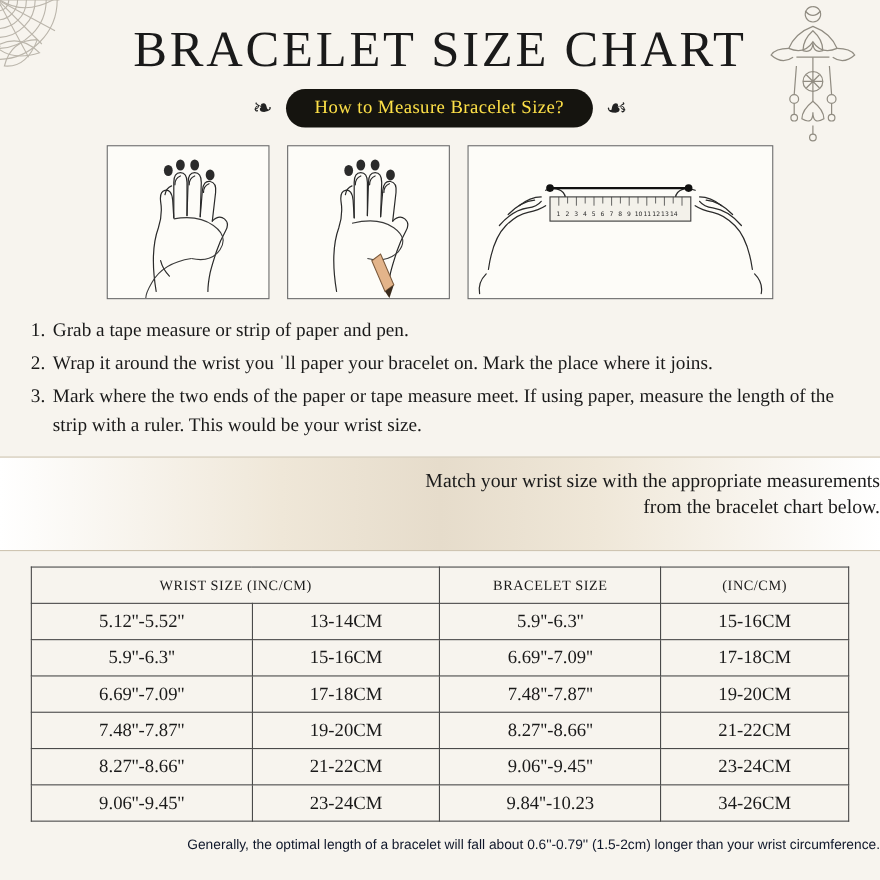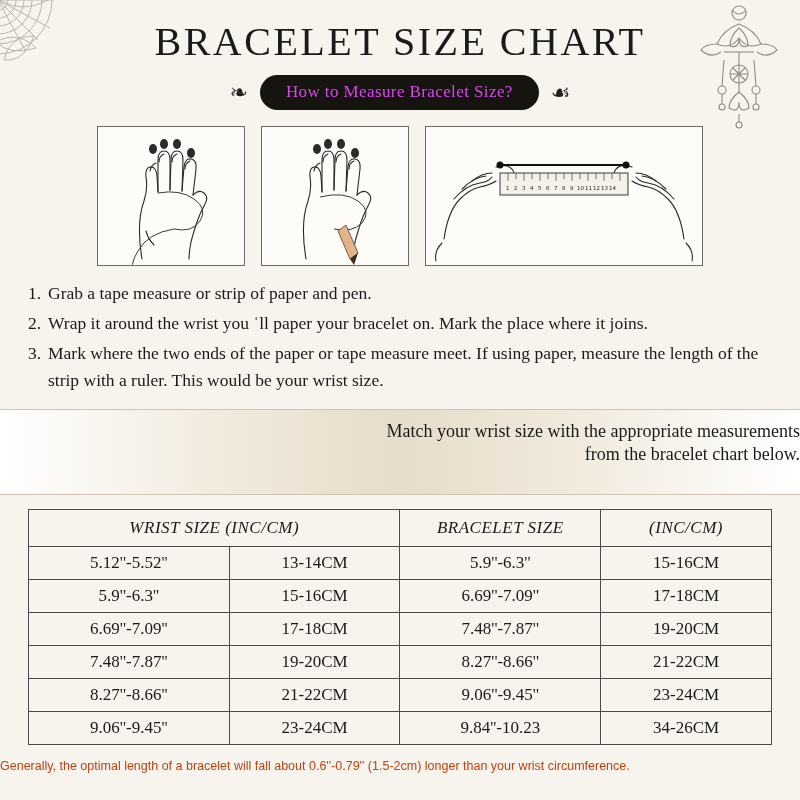--- a/index.html
+++ b/index.html
@@ -38,21 +38,21 @@
     top: 0px;
     width: 110px;
     height: 130px;
     opacity: 0.75;
     pointer-events: none;
   }
 
   
   .title {
     text-align: center;
-    font-size: 40px;
+    font-size: 46px;
     letter-spacing: 2.5px;
     font-weight: 400;
     padding-top: 18px;
     font-family: "Liberation Serif", serif;
   }
 
   
   .subtitle-row {
     display: flex;
     align-items: center;
@@ -61,21 +61,21 @@
     gap: 12px;
   }
   .flourish {
     font-size: 22px;
     color: #222;
     font-family: "DejaVu Sans", sans-serif;
     line-height: 1;
   }
   .pill {
     background: #15140f;
-    color: #d946ef;
+    color: #fde047;
     border-radius: 18px;
     padding: 7px 26px 8px 26px;
     font-size: 17px;
     letter-spacing: 0.4px;
     font-family: "Liberation Serif", serif;
   }
 
   
   .images {
     display: flex;
@@ -134,37 +134,36 @@
     font-family: "Liberation Serif", serif;
   }
   table.size-table th,
   table.size-table td {
     border: 1px solid #4a4a4a;
     text-align: center;
     padding: 6px 17px;
     font-weight: 400;
   }
   table.size-table thead th {
-    font-size: 17px;
+    font-size: 13px;
     padding: 8px 18px;
     letter-spacing: 0.5px;
-    font-style: italic;
   }
   .col-a { width: 27%; }
   .col-b { width: 23%; }
   .col-c { width: 27%; }
   .col-d { width: 23%; }
 
   
   .footer-note {
-    text-align: left;
+    text-align: right;
     font-size: 12.5px;
     margin-top: 14px;
     font-family: "Liberation Sans", sans-serif;
-    color: #c2410c;
+    color: #0f172a;
   }
 </style>
 </head>
 <body>
 
 <div class="page">
 
   <svg class="ornament-left" viewBox="0 0 150 150">
     <g stroke="#8a8375" fill="none" stroke-width="1">
       <circle cx="40" cy="40" r="10"></circle>

